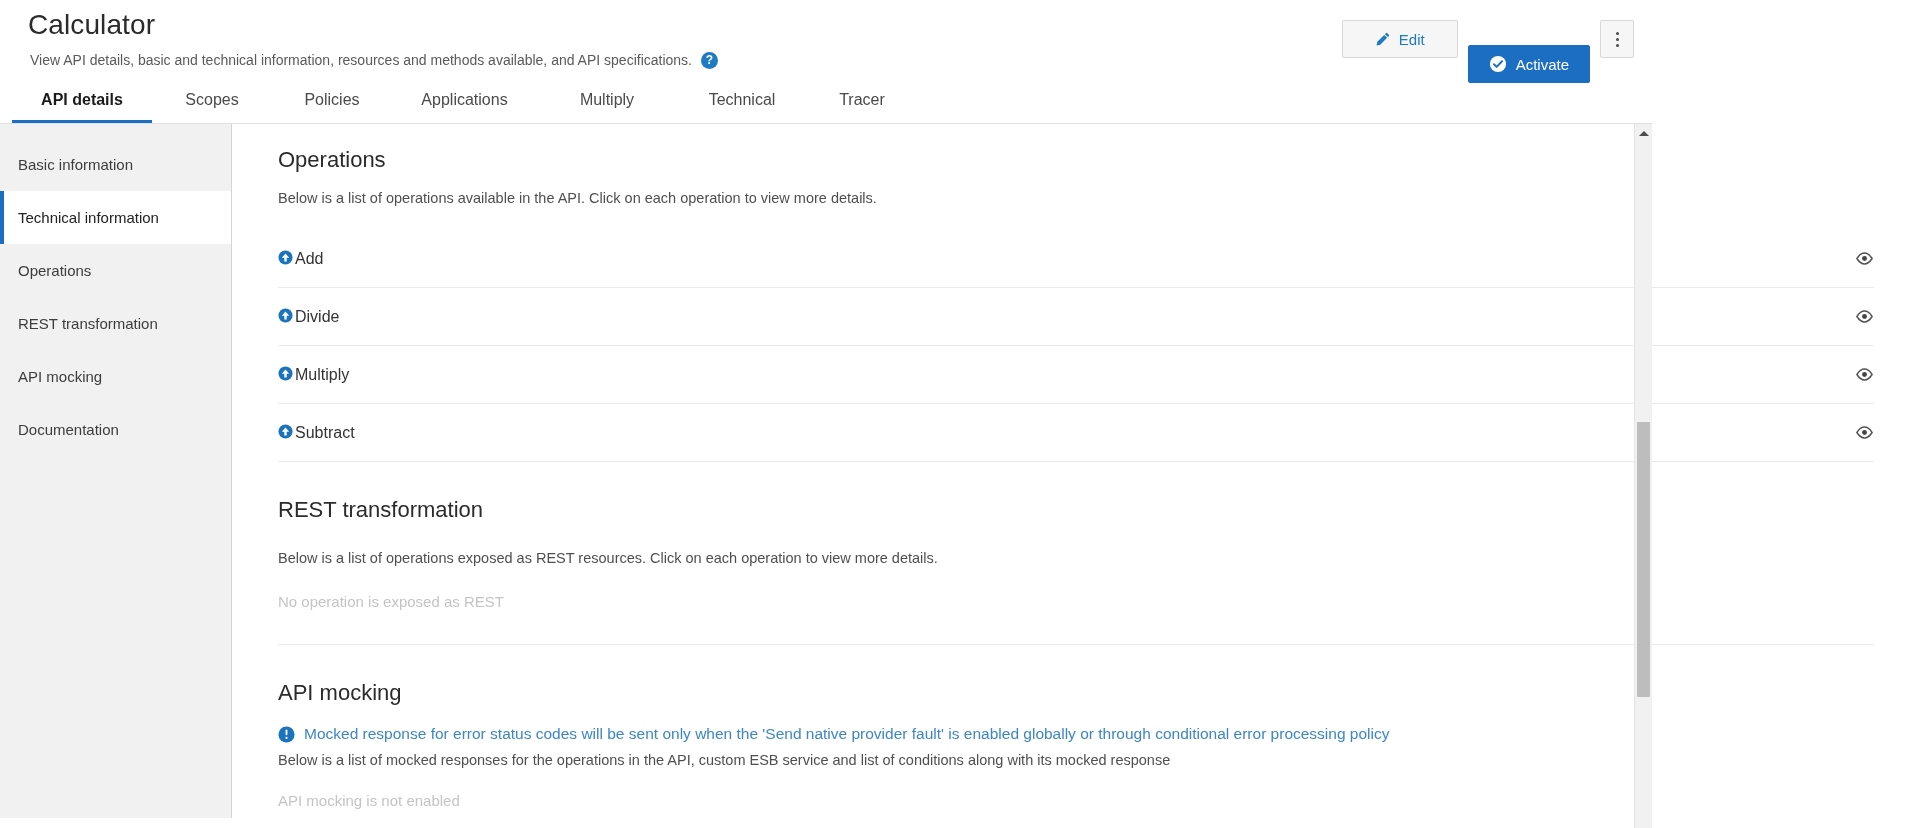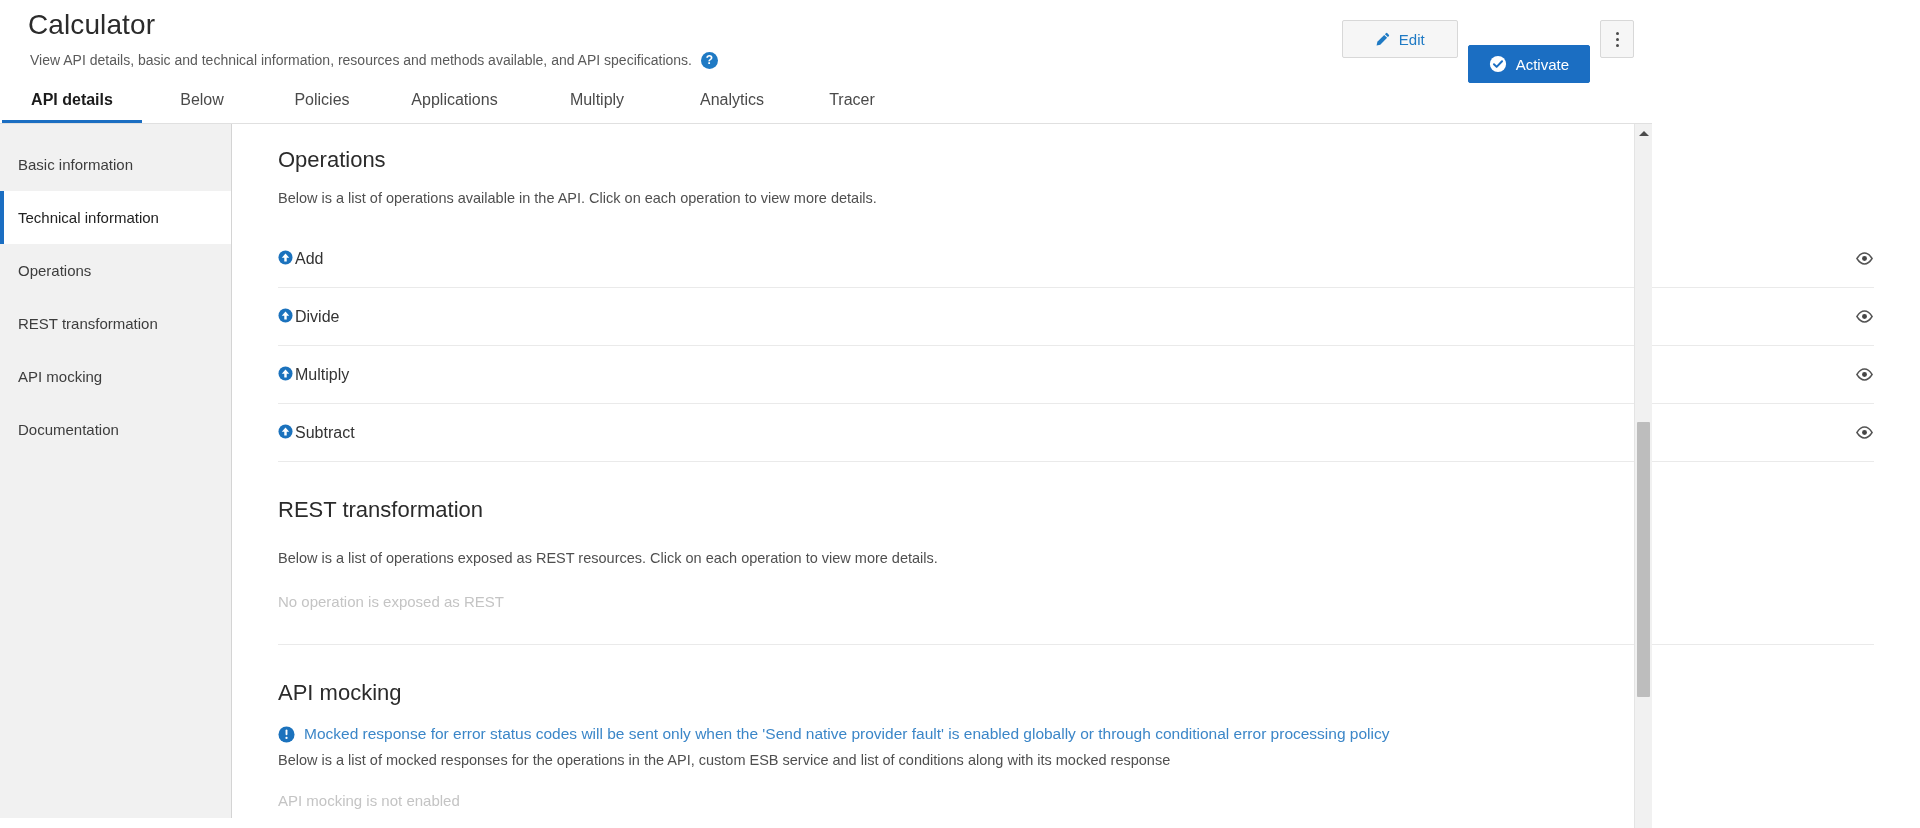--- a/index.html
+++ b/index.html
@@ -115,21 +115,21 @@
   .icon-check-circle { width: 18px; height: 18px; display:inline-block; }
 
   
   .tabs {
     position: absolute;
     left: 0; bottom: 0;
     width: 100%;
     height: 48px;
     display: flex;
     align-items: flex-end;
-    padding-left: 2px;
+    padding-left: 12px;
   }
   .tab {
     position: relative;
     height: 46px;
     display: flex;
     align-items: center;
     justify-content: center;
     padding: 0 10px;
     font-size: 16px;
     color: #4a4a4a;
@@ -341,33 +341,33 @@
           <i></i>
           <i></i>
       </div>
     </div>
 
     <div class="tabs">
       <div class="tab active" style="width:140px;">
         <span>API details</span>
       </div>
       <div class="tab" style="width:120px;">
-        <span>Below</span>
+        <span>Scopes</span>
       </div>
       <div class="tab" style="width:120px;">
         <span>Policies</span>
       </div>
       <div class="tab" style="width:145px;">
         <span>Applications</span>
       </div>
       <div class="tab" style="width:140px;">
         <span>Multiply</span>
       </div>
       <div class="tab" style="width:130px;">
-        <span>Analytics</span>
+        <span>Technical</span>
       </div>
       <div class="tab" style="width:110px;">
         <span>Tracer</span>
       </div>
     </div>
   </div>
 
   <div class="body-wrap">
 
     <div class="sidebar">

